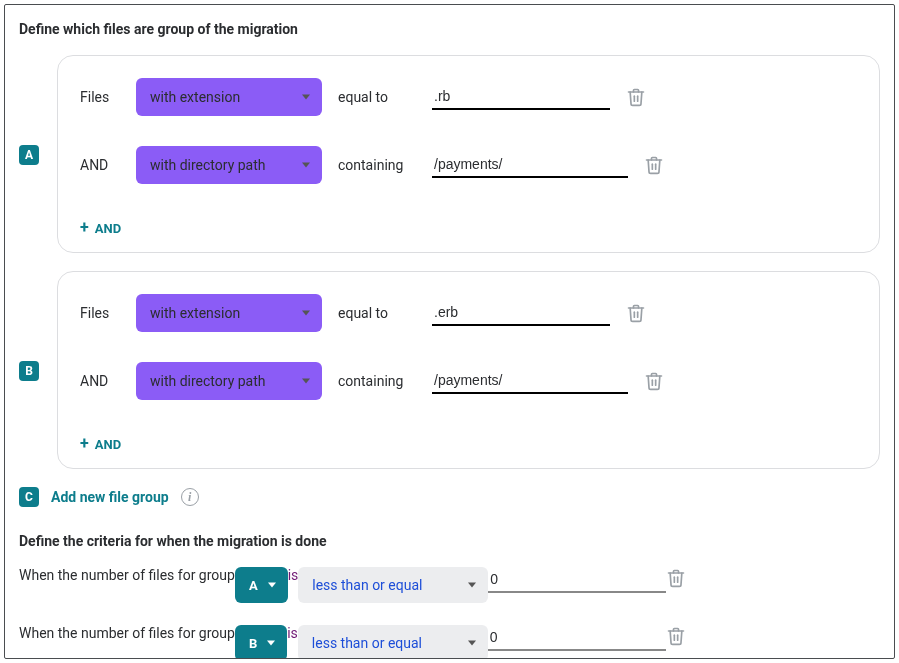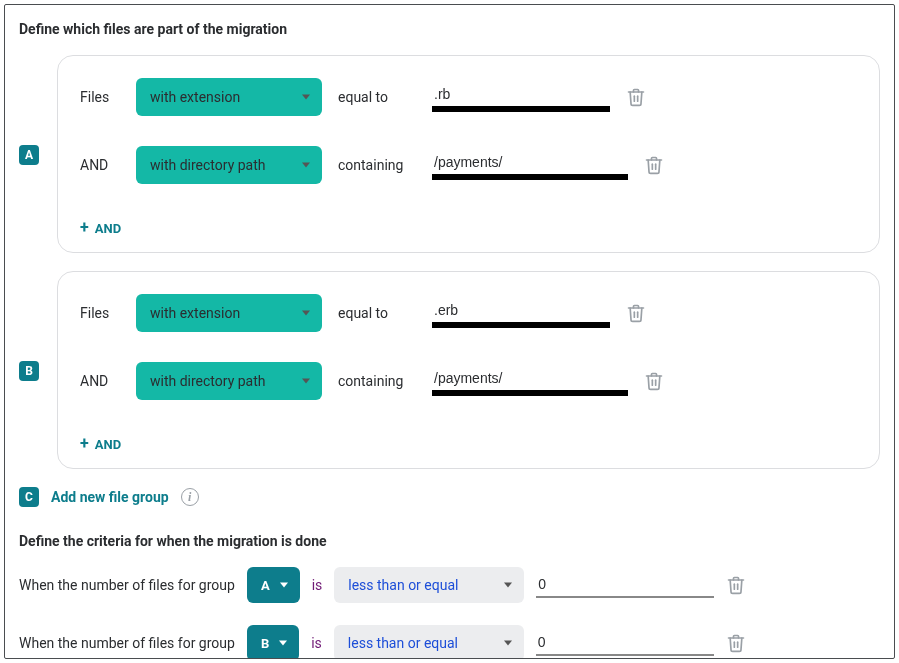--- a/index.html
+++ b/index.html
@@ -77,21 +77,21 @@
     flex-wrap: nowrap;
   }
   .rule-row:last-of-type { margin-bottom: 12px; }
   .leading-label {
     min-width: 40px;
     font-size: 14px;
     color: #2b2d30;
   }
   .select {
     position: relative;
-    background: #14b8a6;
+    background: #8b5cf6;
     border-radius: 6px;
     height: 38px;
     display: inline-flex;
     align-items: center;
     padding: 0 34px 0 14px;
     font-size: 14px;
     color: #2b2d30;
     cursor: pointer;
     min-width: 186px;
   }
@@ -106,21 +106,21 @@
     border-top: 5px solid #555;
   }
   .group-select .caret { border-top-color: #fff; }
   .mid-label {
     font-size: 14px;
     color: #2b2d30;
     min-width: 78px;
   }
   .underline-input {
     border: none;
-    border-bottom: 6px solid #000000;
+    border-bottom: 2px solid #000000;
     outline: none;
     font-size: 14px;
     color: #2b2d30;
     padding: 4px 2px 4px 2px;
     width: 178px;
     background: transparent;
   }
   .trash {
     display: inline-flex;
     width: 20px; height: 22px;
@@ -161,22 +161,22 @@
     justify-content: center;
     color: #9aa0a6;
     font-style: italic;
     font-family: Georgia, serif;
     font-size: 12px;
     font-weight: 700;
     cursor: help;
   }
   .criteria-row {
     display: flex;
-    align-items: center;
-    gap: 12px;
+    align-items: flex-start;
+    gap: 0;
     margin-bottom: 22px;
   }
   .criteria-text {
     font-size: 14px;
     color: #2b2d30;
   }
   .group-select {
     position: relative;
     background: #0d7d8c;
     color: #fff;
@@ -223,21 +223,21 @@
     padding: 4px 2px;
     width: 178px;
     background: transparent;
   }
 </style>
 </head>
 <body>
 
 <div class="panel">
 
-  <div class="section-title">Define which files are part of the migration</div>
+  <div class="section-title">Define which files are group of the migration</div>
 
   <div class="group-wrap">
     <div class="badge-col">
       <span class="badge">A</span>
     </div>
     <div class="group-card">
 
       <div class="rule-row">
         <span class="leading-label">Files</span>
         <div class="select">

